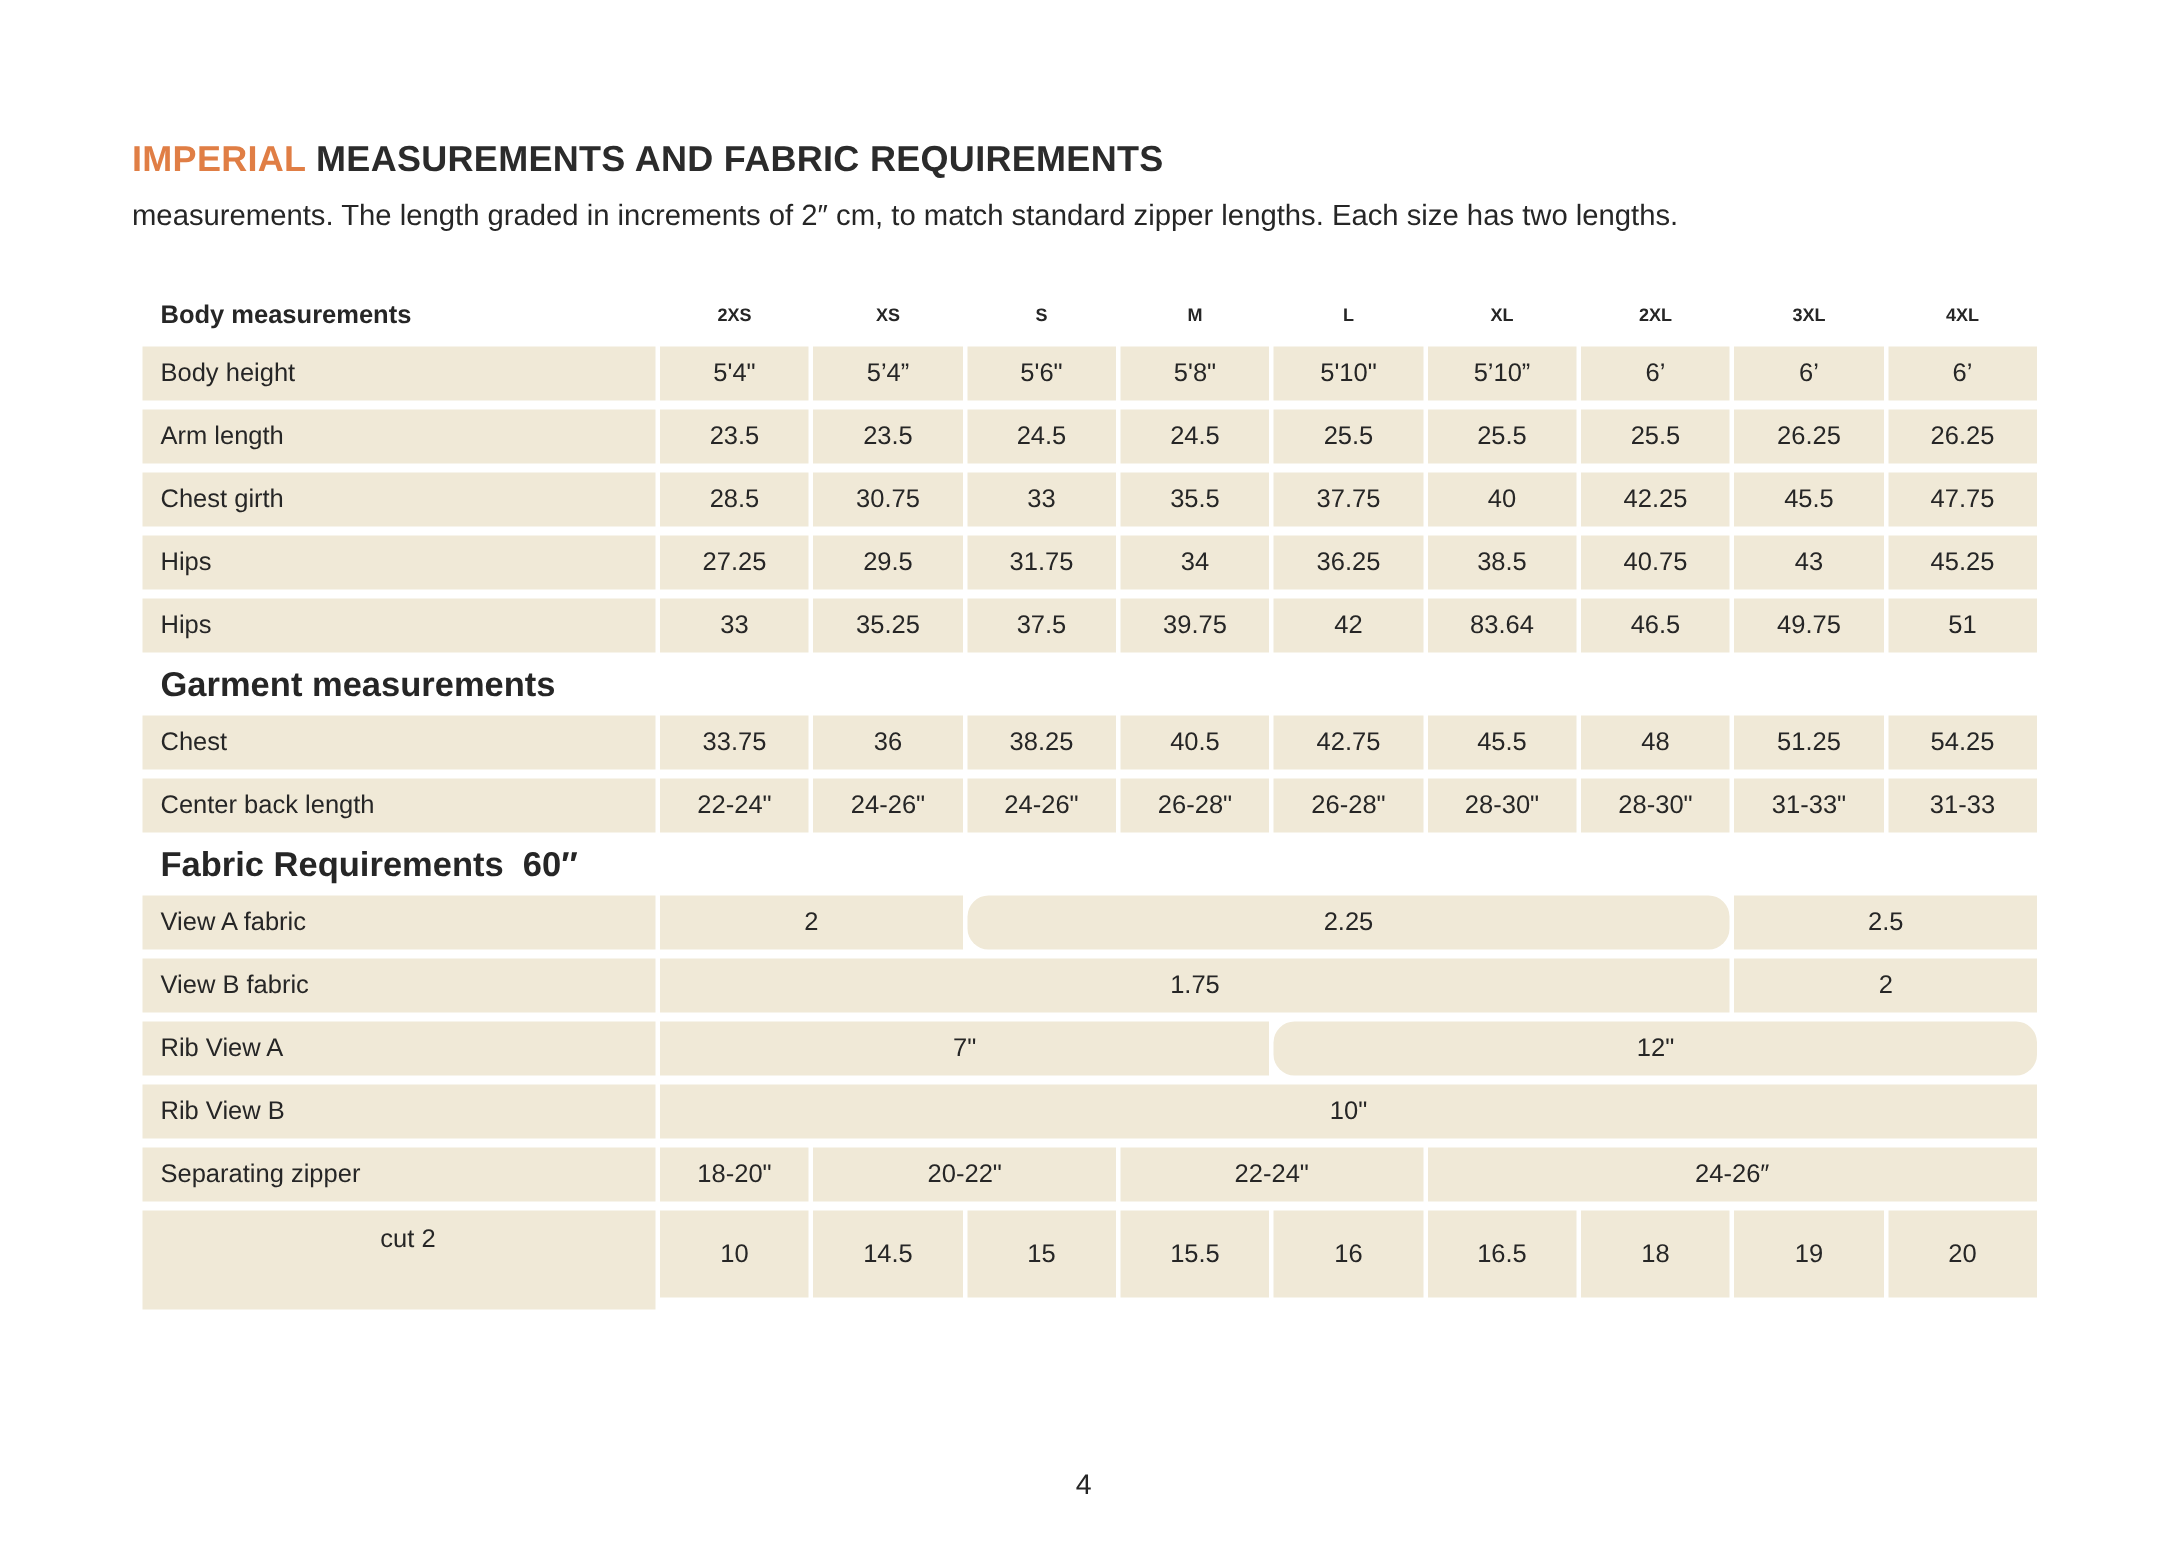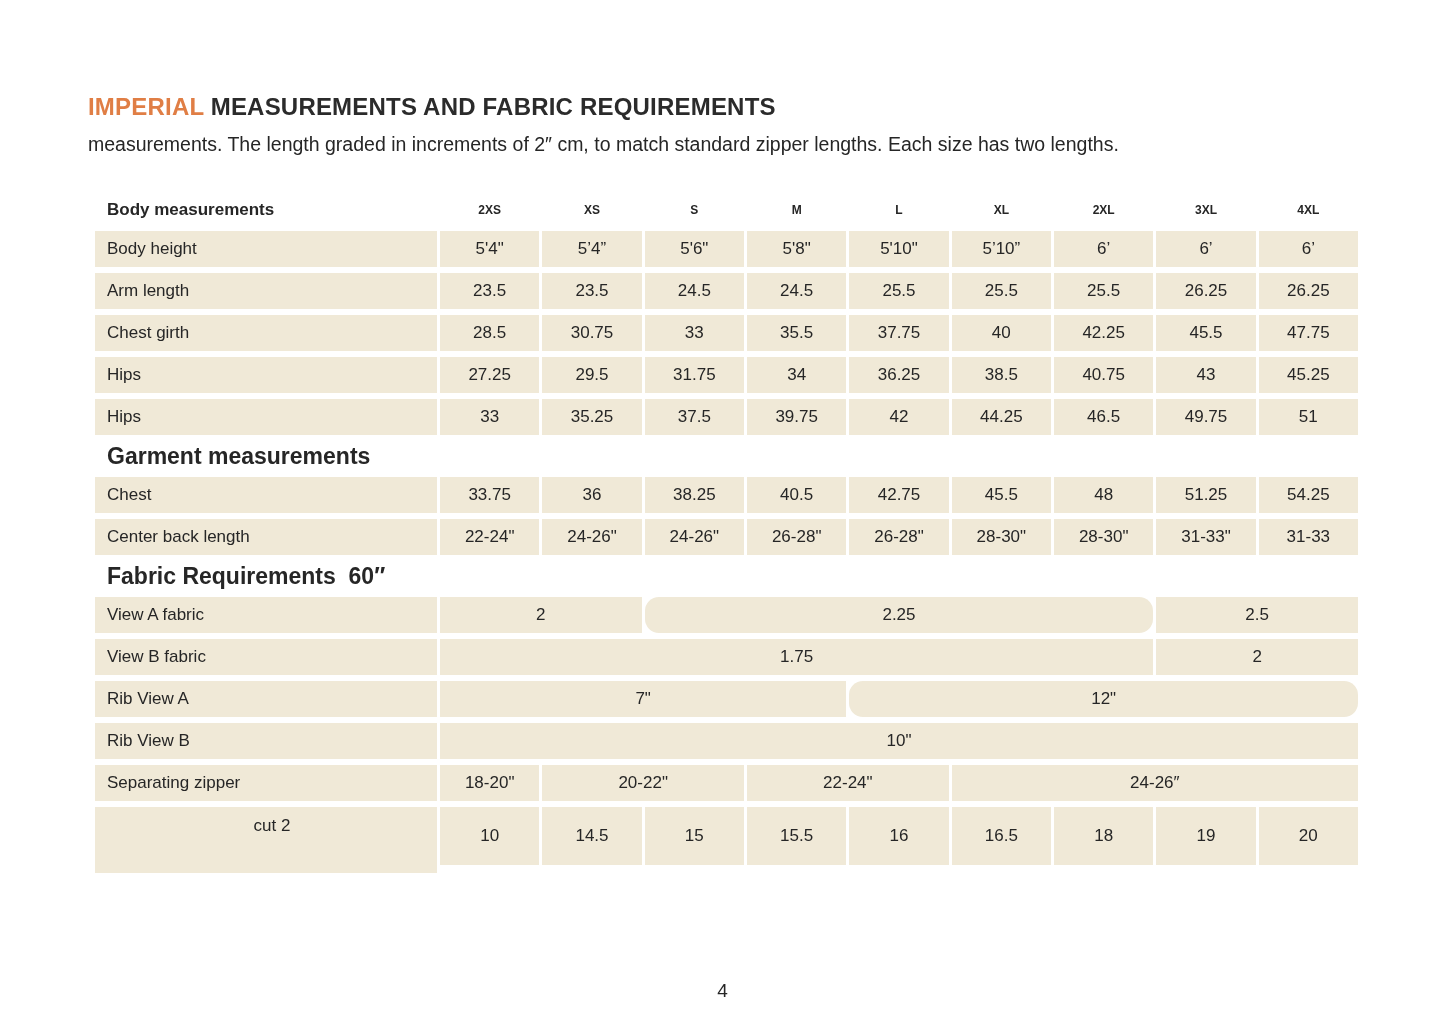--- a/index.html
+++ b/index.html
@@ -132,21 +132,21 @@
       <div class="cell">45.25</div>
     </div>
 
     <div class="trow">
       <div class="cell lbl">Hips</div>
       <div class="cell">33</div>
       <div class="cell">35.25</div>
       <div class="cell">37.5</div>
       <div class="cell">39.75</div>
       <div class="cell">42</div>
-      <div class="cell">44.25</div>
+      <div class="cell">83.64</div>
       <div class="cell">46.5</div>
       <div class="cell">49.75</div>
       <div class="cell">51</div>
     </div>
 
     <div class="cell section">Garment measurements</div>
 
     <div class="trow">
       <div class="cell lbl">Chest</div>
       <div class="cell">33.75</div>

